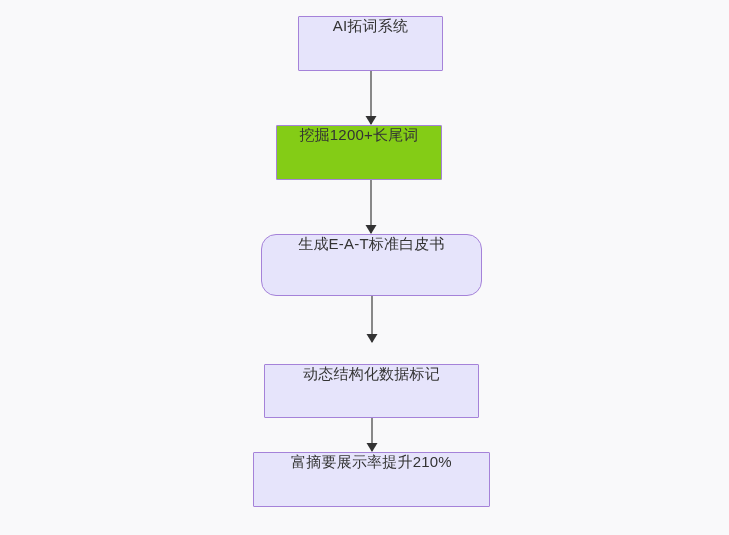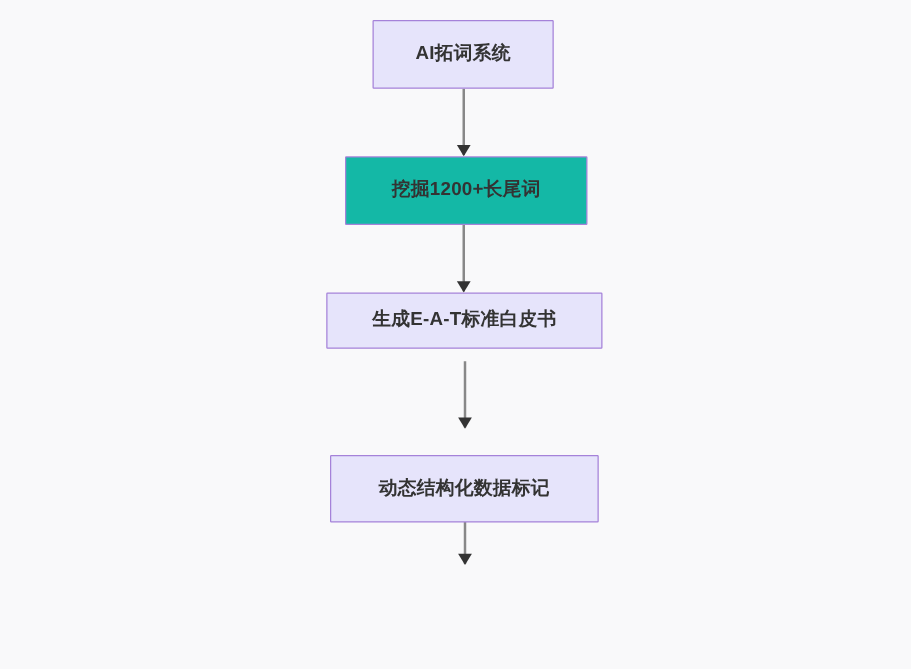--- a/index.html
+++ b/index.html
@@ -19,23 +19,21 @@
     width: 729px;
     height: 535px;
   }
   .node {
     position: absolute;
     box-sizing: border-box;
     background: #e6e4fb;
     border: 1.5px solid #a582d9;
     border-radius: 1px;
     display: flex;
-    align-items: center;
     justify-content: center;
-    font-weight: bold;
   }
   .node-label {
     font-size: 15px;
     line-height: 1.25;
     color: #333333;
     white-space: nowrap;
     letter-spacing: 0.2px;
     text-align: center;
   }
   .edge {
@@ -77,26 +75,29 @@
     <svg width="20" height="55" viewBox="0 0 20 55" aria-hidden="true">
       <line class="edge-line" x1="10" y1="0" x2="10" y2="54" stroke="#888888" stroke-width="2"></line>
       <polygon class="edge-arrow" points="10,55 4.5,46 15.5,46" fill="#333333"></polygon>
     </svg>
   </div>
 
   <div class="node" id="node-n1" style="left: 298px; top: 16px; width: 145px; height: 55px; background: rgb(230, 228, 251); border-color: rgb(165, 130, 217);">
     <span class="node-label" style="color: rgb(51, 51, 51);">AI拓词系统</span>
   </div>
 
-  <div class="node" id="node-n2" style="left: 276px; top: 125px; width: 194px; height: 55px; background: #14b8a6; border-color: rgb(165, 130, 217);">
+  <div class="node" id="node-n2" style="left: 276px; top: 125px; width: 166px; height: 55px; background: #84cc16; border-color: rgb(165, 130, 217);">
     <span class="node-label" style="color: rgb(51, 51, 51);">挖掘1200+长尾词</span>
   </div>
 
-  <div class="node" id="node-n3" style="left: 261px; top: 234px; width: 221px; height: 45px; background: rgb(230, 228, 251); border-color: rgb(165, 130, 217);">
+  <div class="node" id="node-n3" style="left: 261px; top: 234px; width: 221px; height: 62px; background: rgb(230, 228, 251); border-color: rgb(165, 130, 217); border-radius: 15px;">
     <span class="node-label" style="color: rgb(51, 51, 51);">生成E-A-T标准白皮书</span>
   </div>
 
   <div class="node" id="node-n4" style="left: 264px; top: 343px; width: 215px; height: 54px; background: rgb(230, 228, 251); border-color: rgb(165, 130, 217); margin-top: 21px;">
     <span class="node-label" style="color: rgb(51, 51, 51);">动态结构化数据标记</span>
   </div>
 
+  <div class="node" id="node-n5" style="left: 253px; top: 452px; width: 237px; height: 55px; background: rgb(230, 228, 251); border-color: rgb(165, 130, 217);">
+    <span class="node-label" style="color: rgb(51, 51, 51);">富摘要展示率提升210%</span>
+  </div>
 
 </div>
 
 </body></html>

